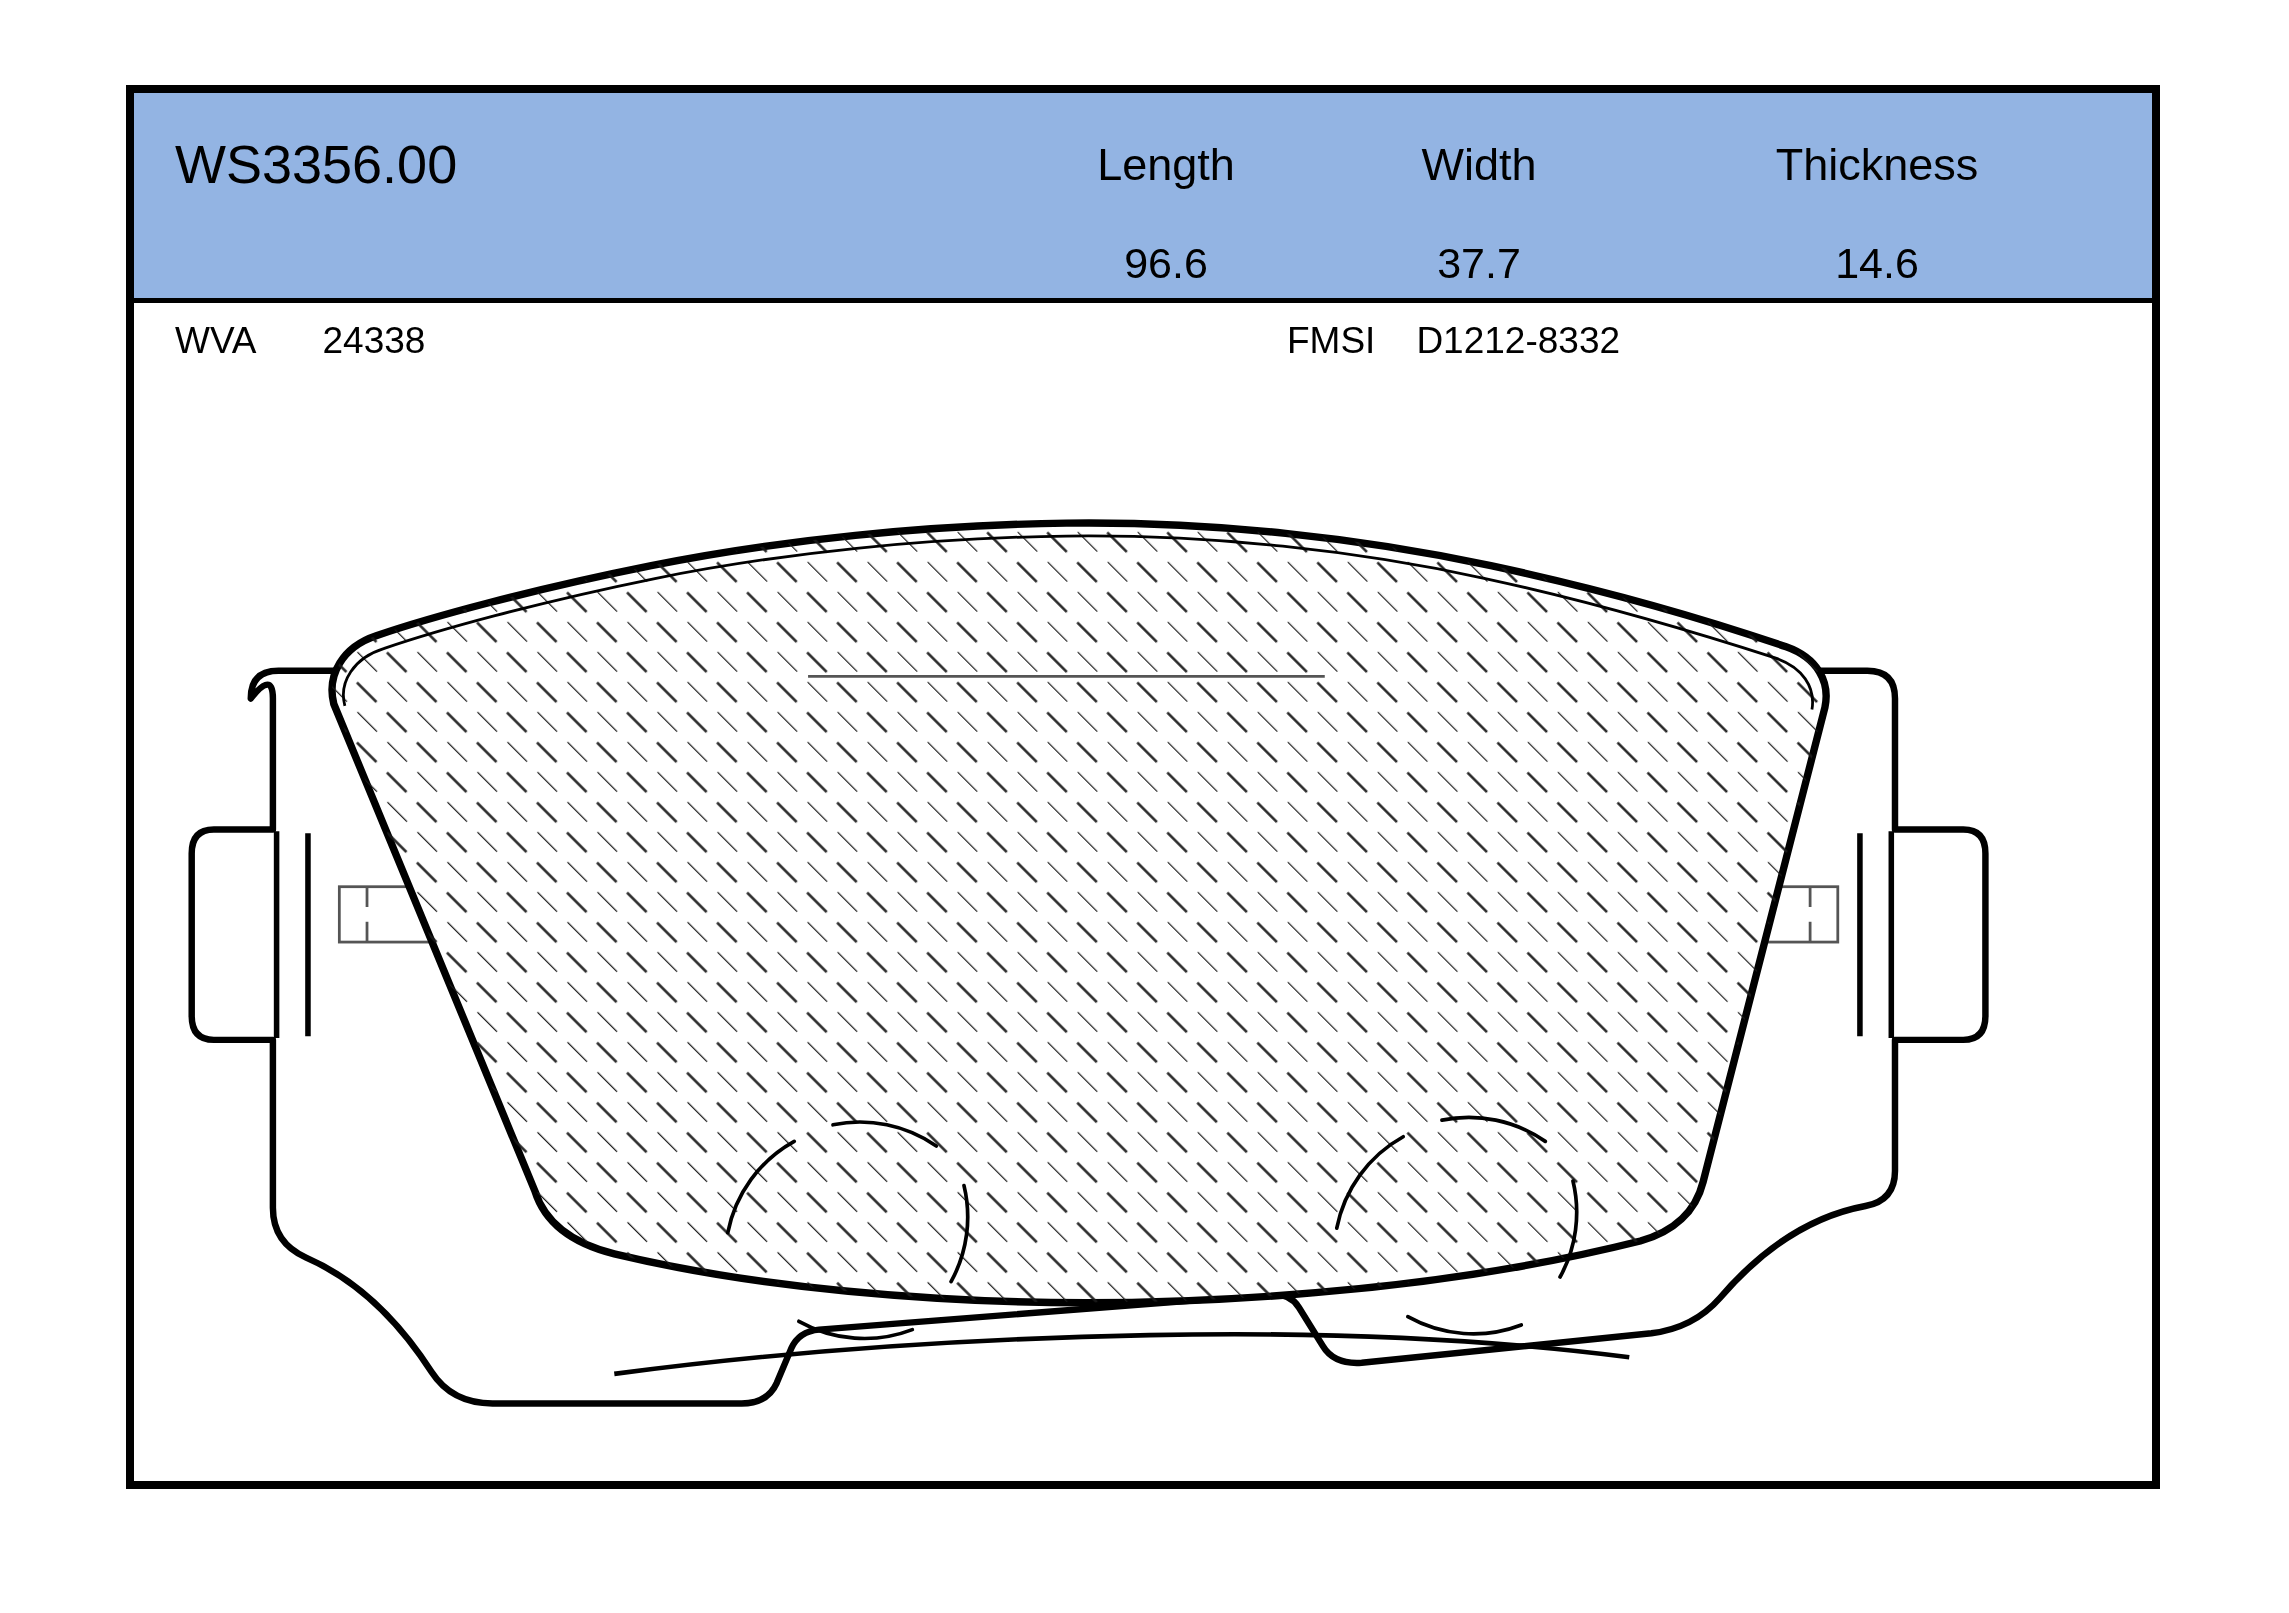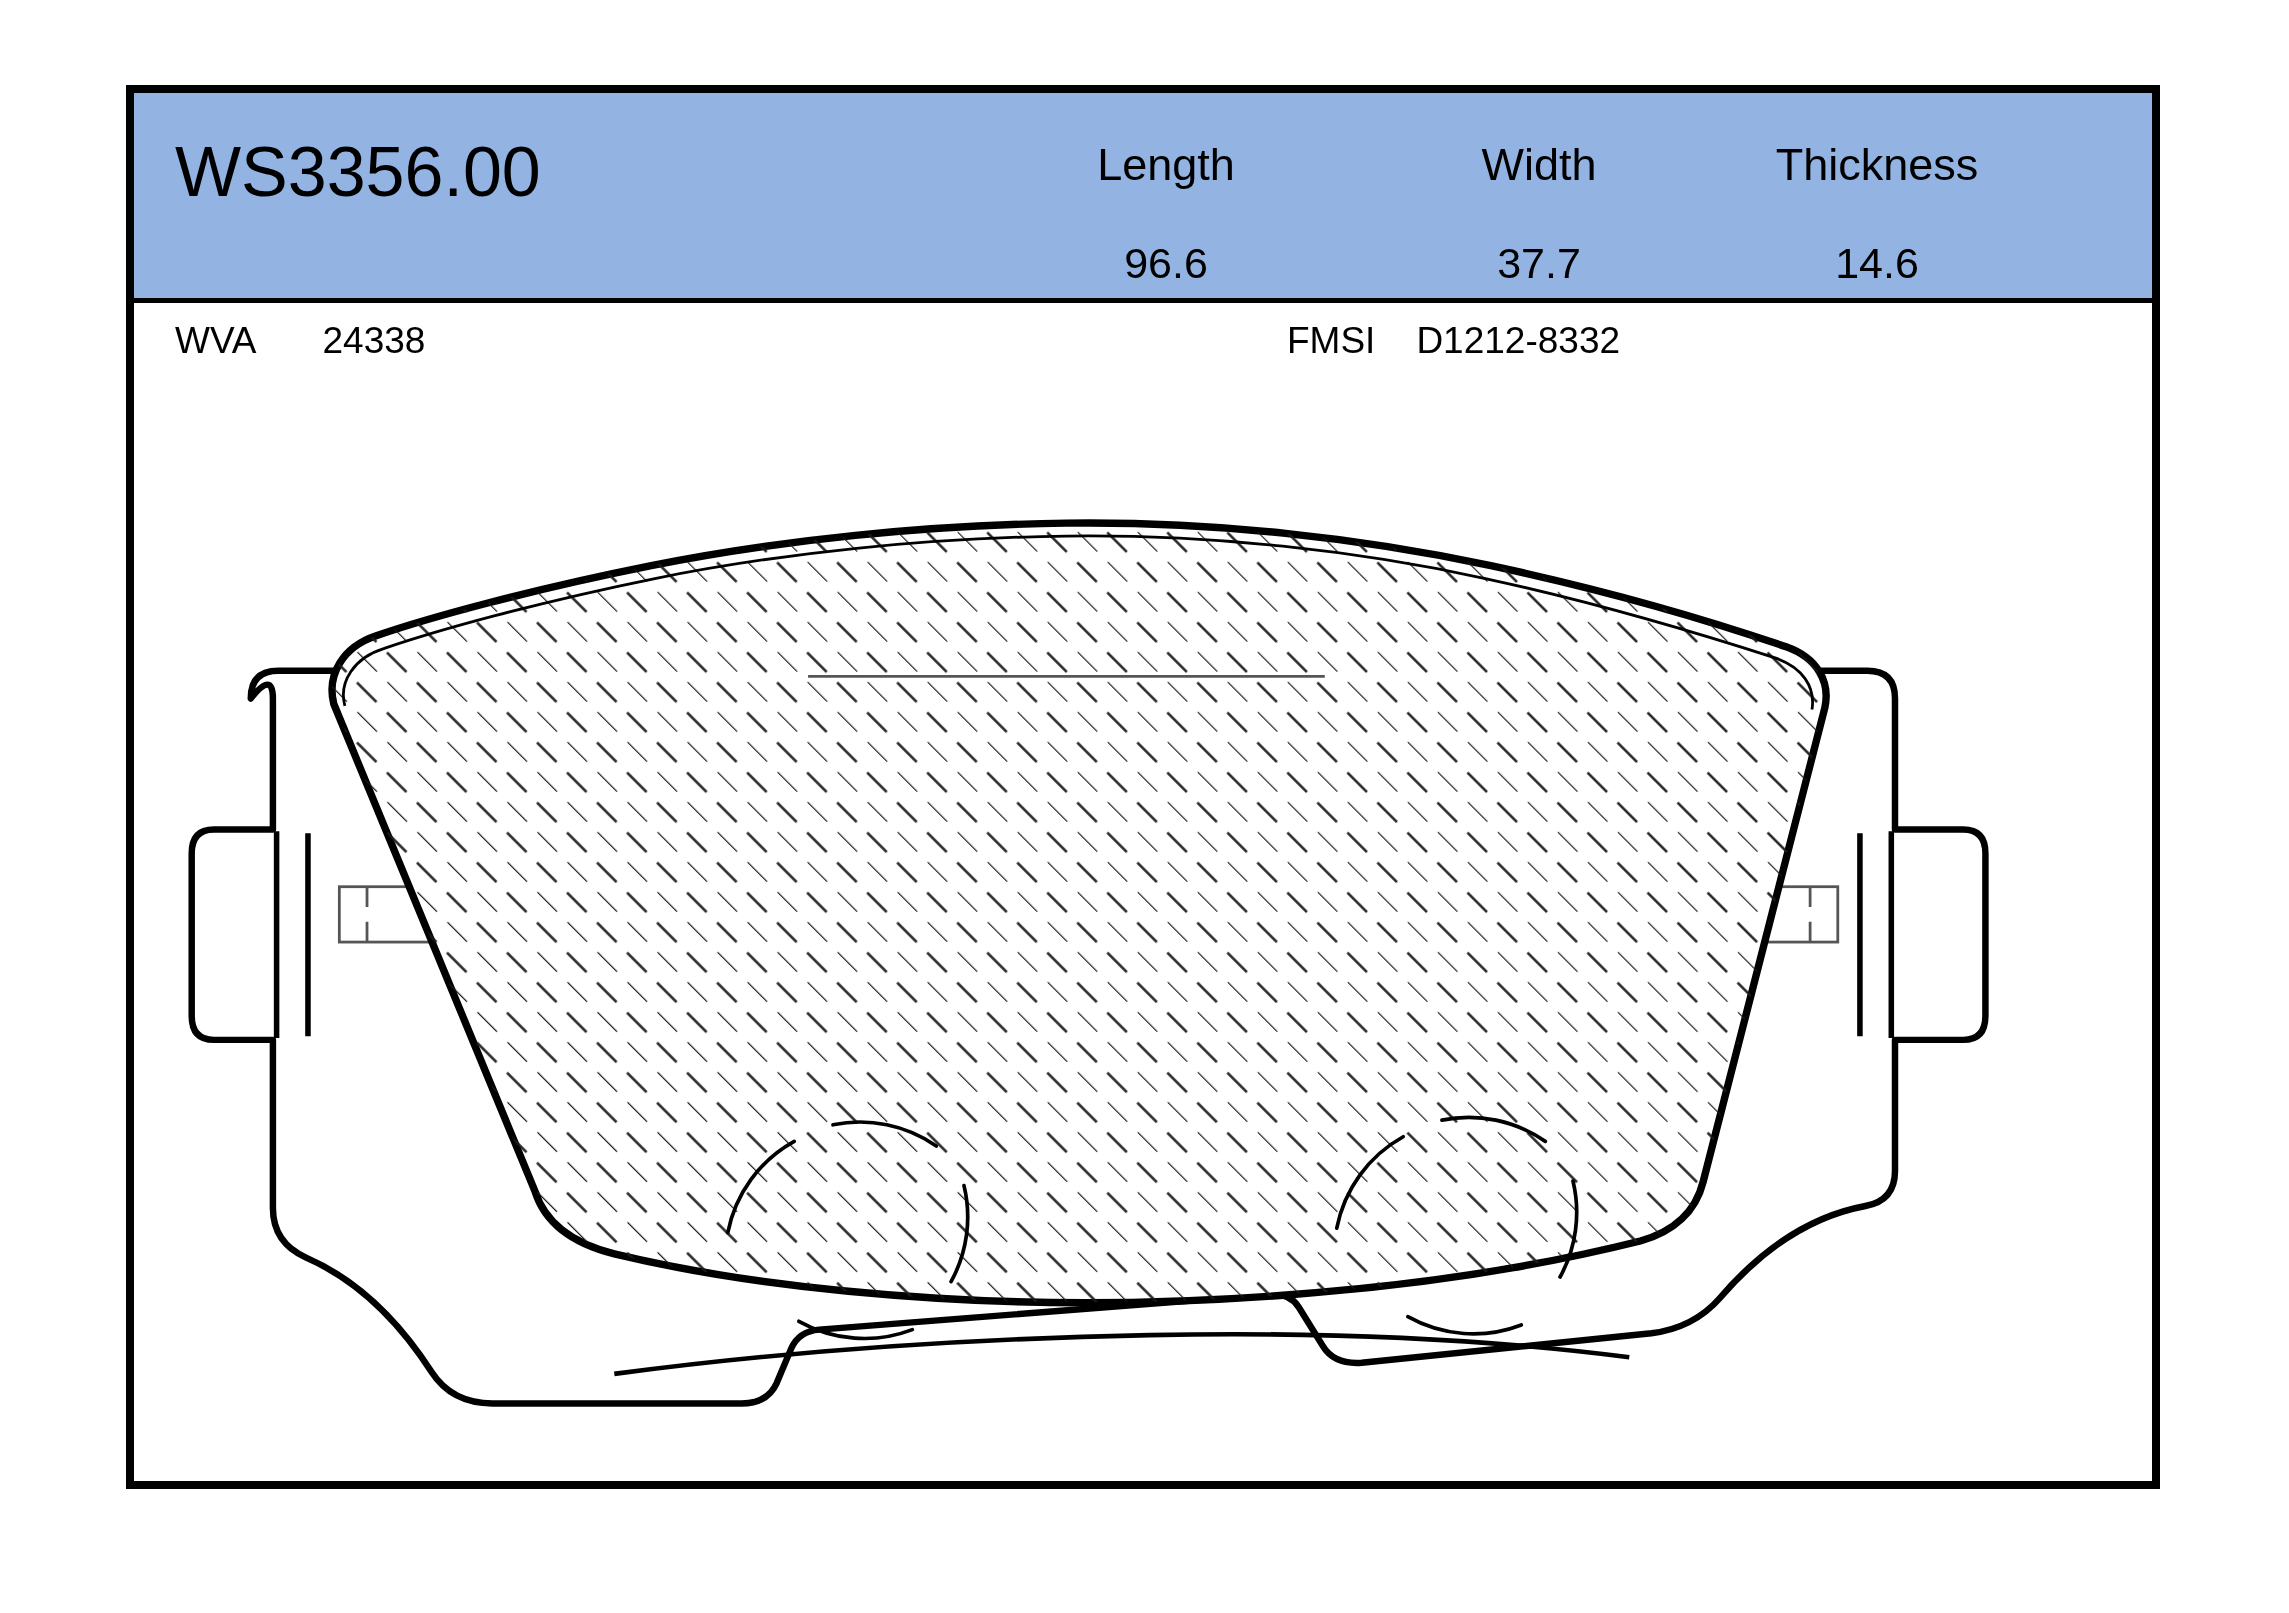--- a/index.html
+++ b/index.html
@@ -44,21 +44,21 @@
     height: 210px;
     background: #93b4e3;
     border-bottom: 5.5px solid #000000;
     box-sizing: border-box;
   }
 
   #part-number {
     position: absolute;
     left: 41px;
     top: 44px;
-    font-size: 70px;
+    font-size: 54px;
     line-height: 1;
     color: #000000;
     white-space: nowrap;
     letter-spacing: 0px;
   }
 
   .spec-col {
     position: absolute;
     top: 20px;
     width: 314px;
@@ -69,21 +69,21 @@
     font-size: 45px;
     line-height: 1;
     margin-top: 29px;
   }
   .spec-value {
     font-size: 43px;
     line-height: 1;
     margin-top: 55px;
   }
   #spec-col-0 { left: 875px; }
-  #spec-col-1 { left: 1248px; text-align: center; }
+  #spec-col-1 { left: 1188px; text-align: center; }
   #spec-col-2 { left: 1586px; }
 
   
   #code-row {
     position: absolute;
     left: 0;
     top: 214px;
     right: 0;
     height: 66px;
   }

